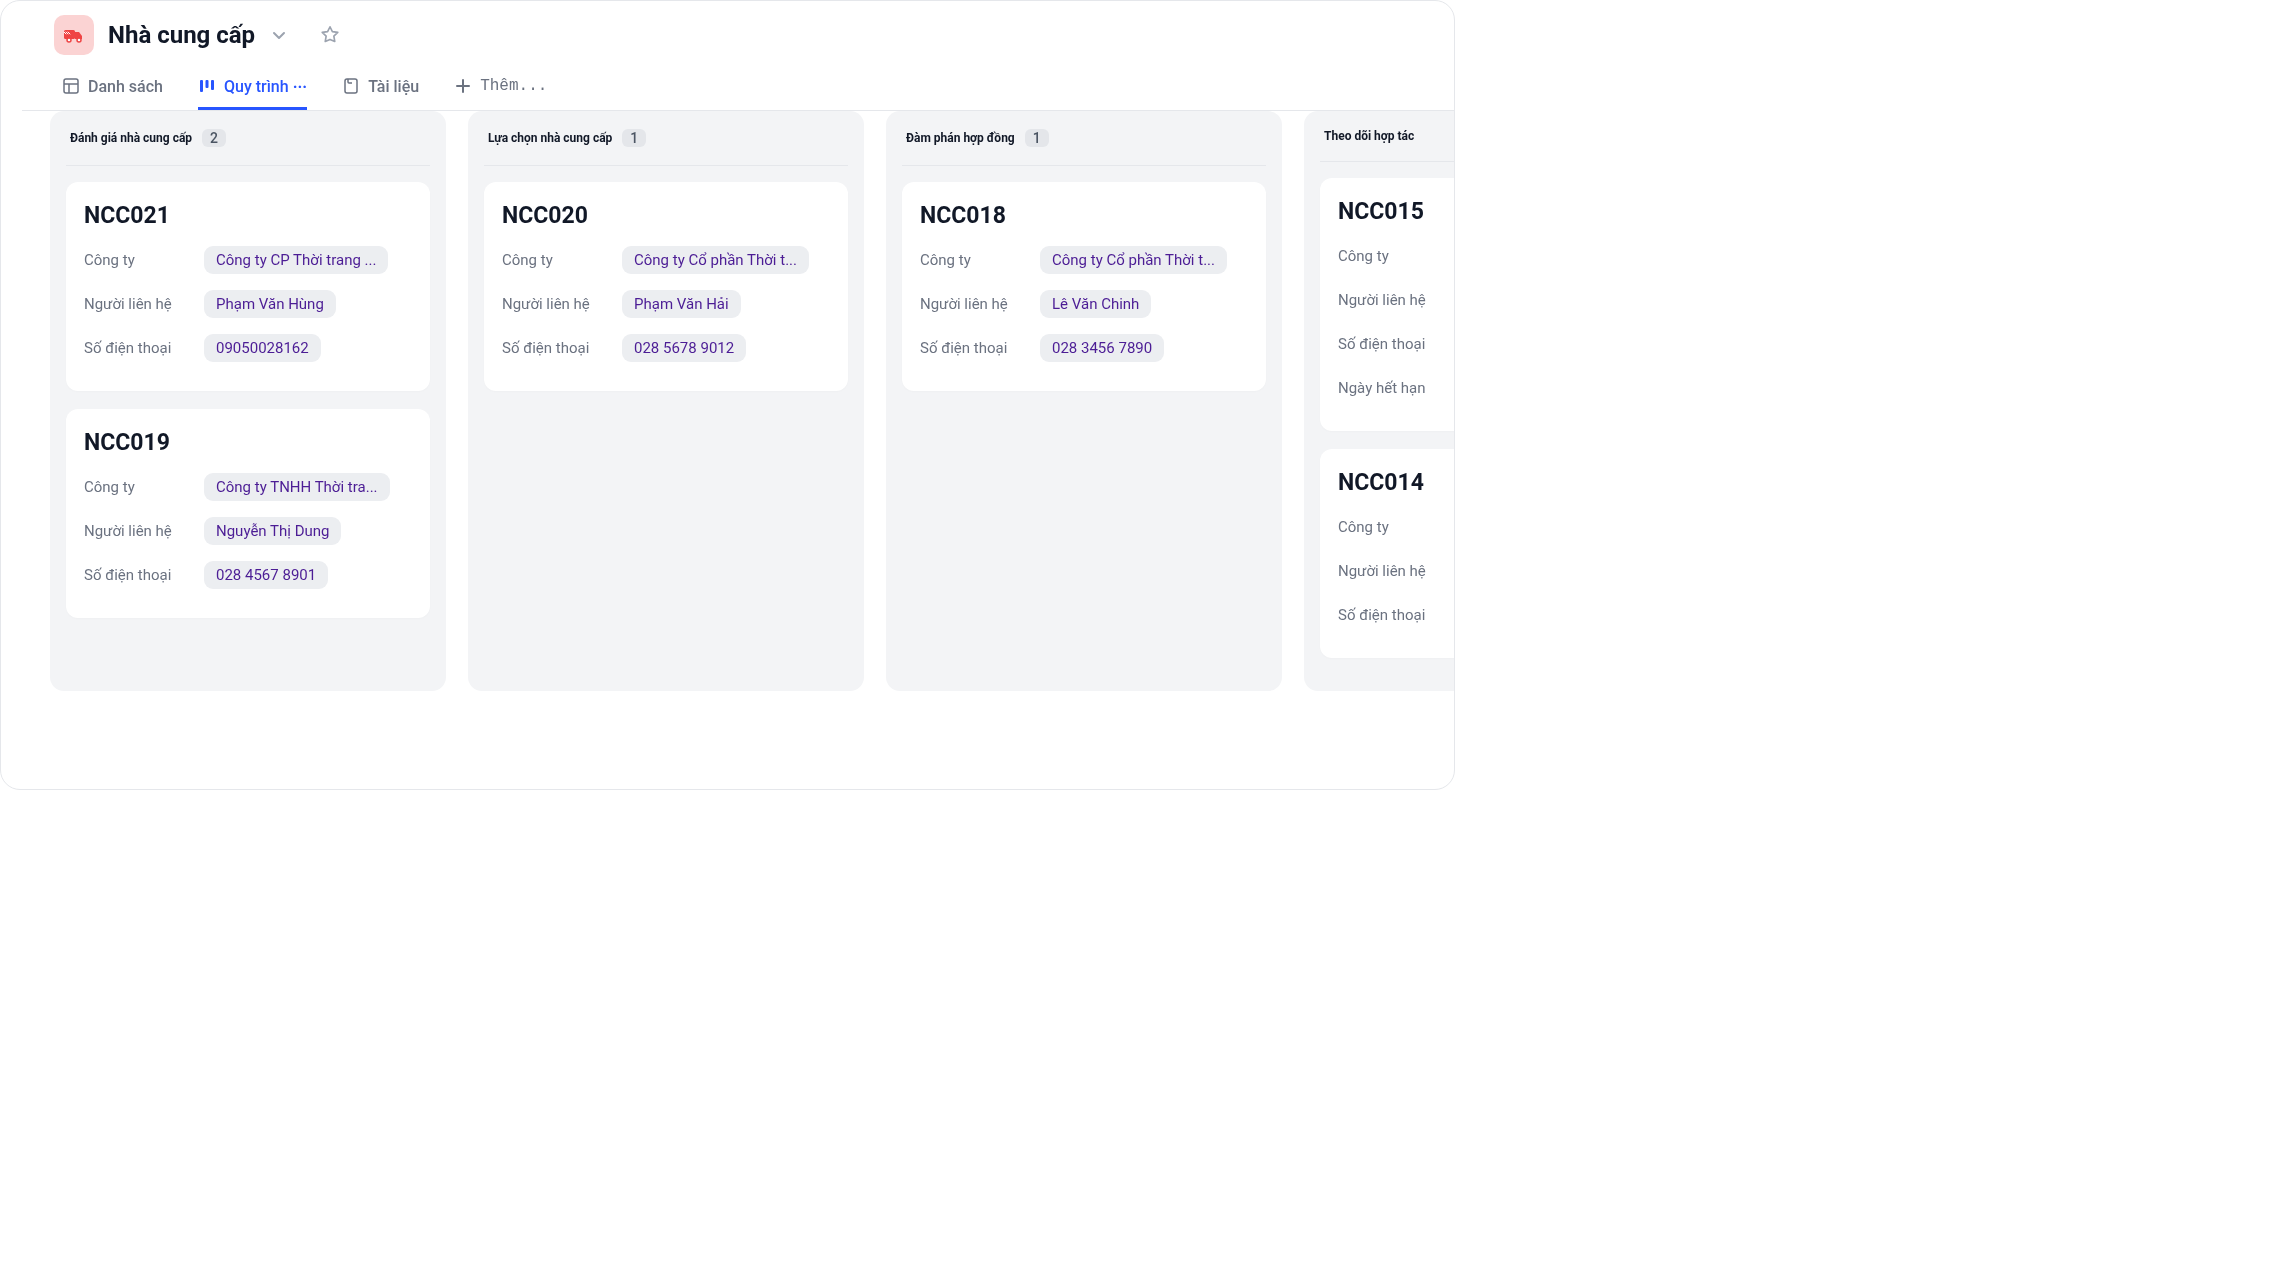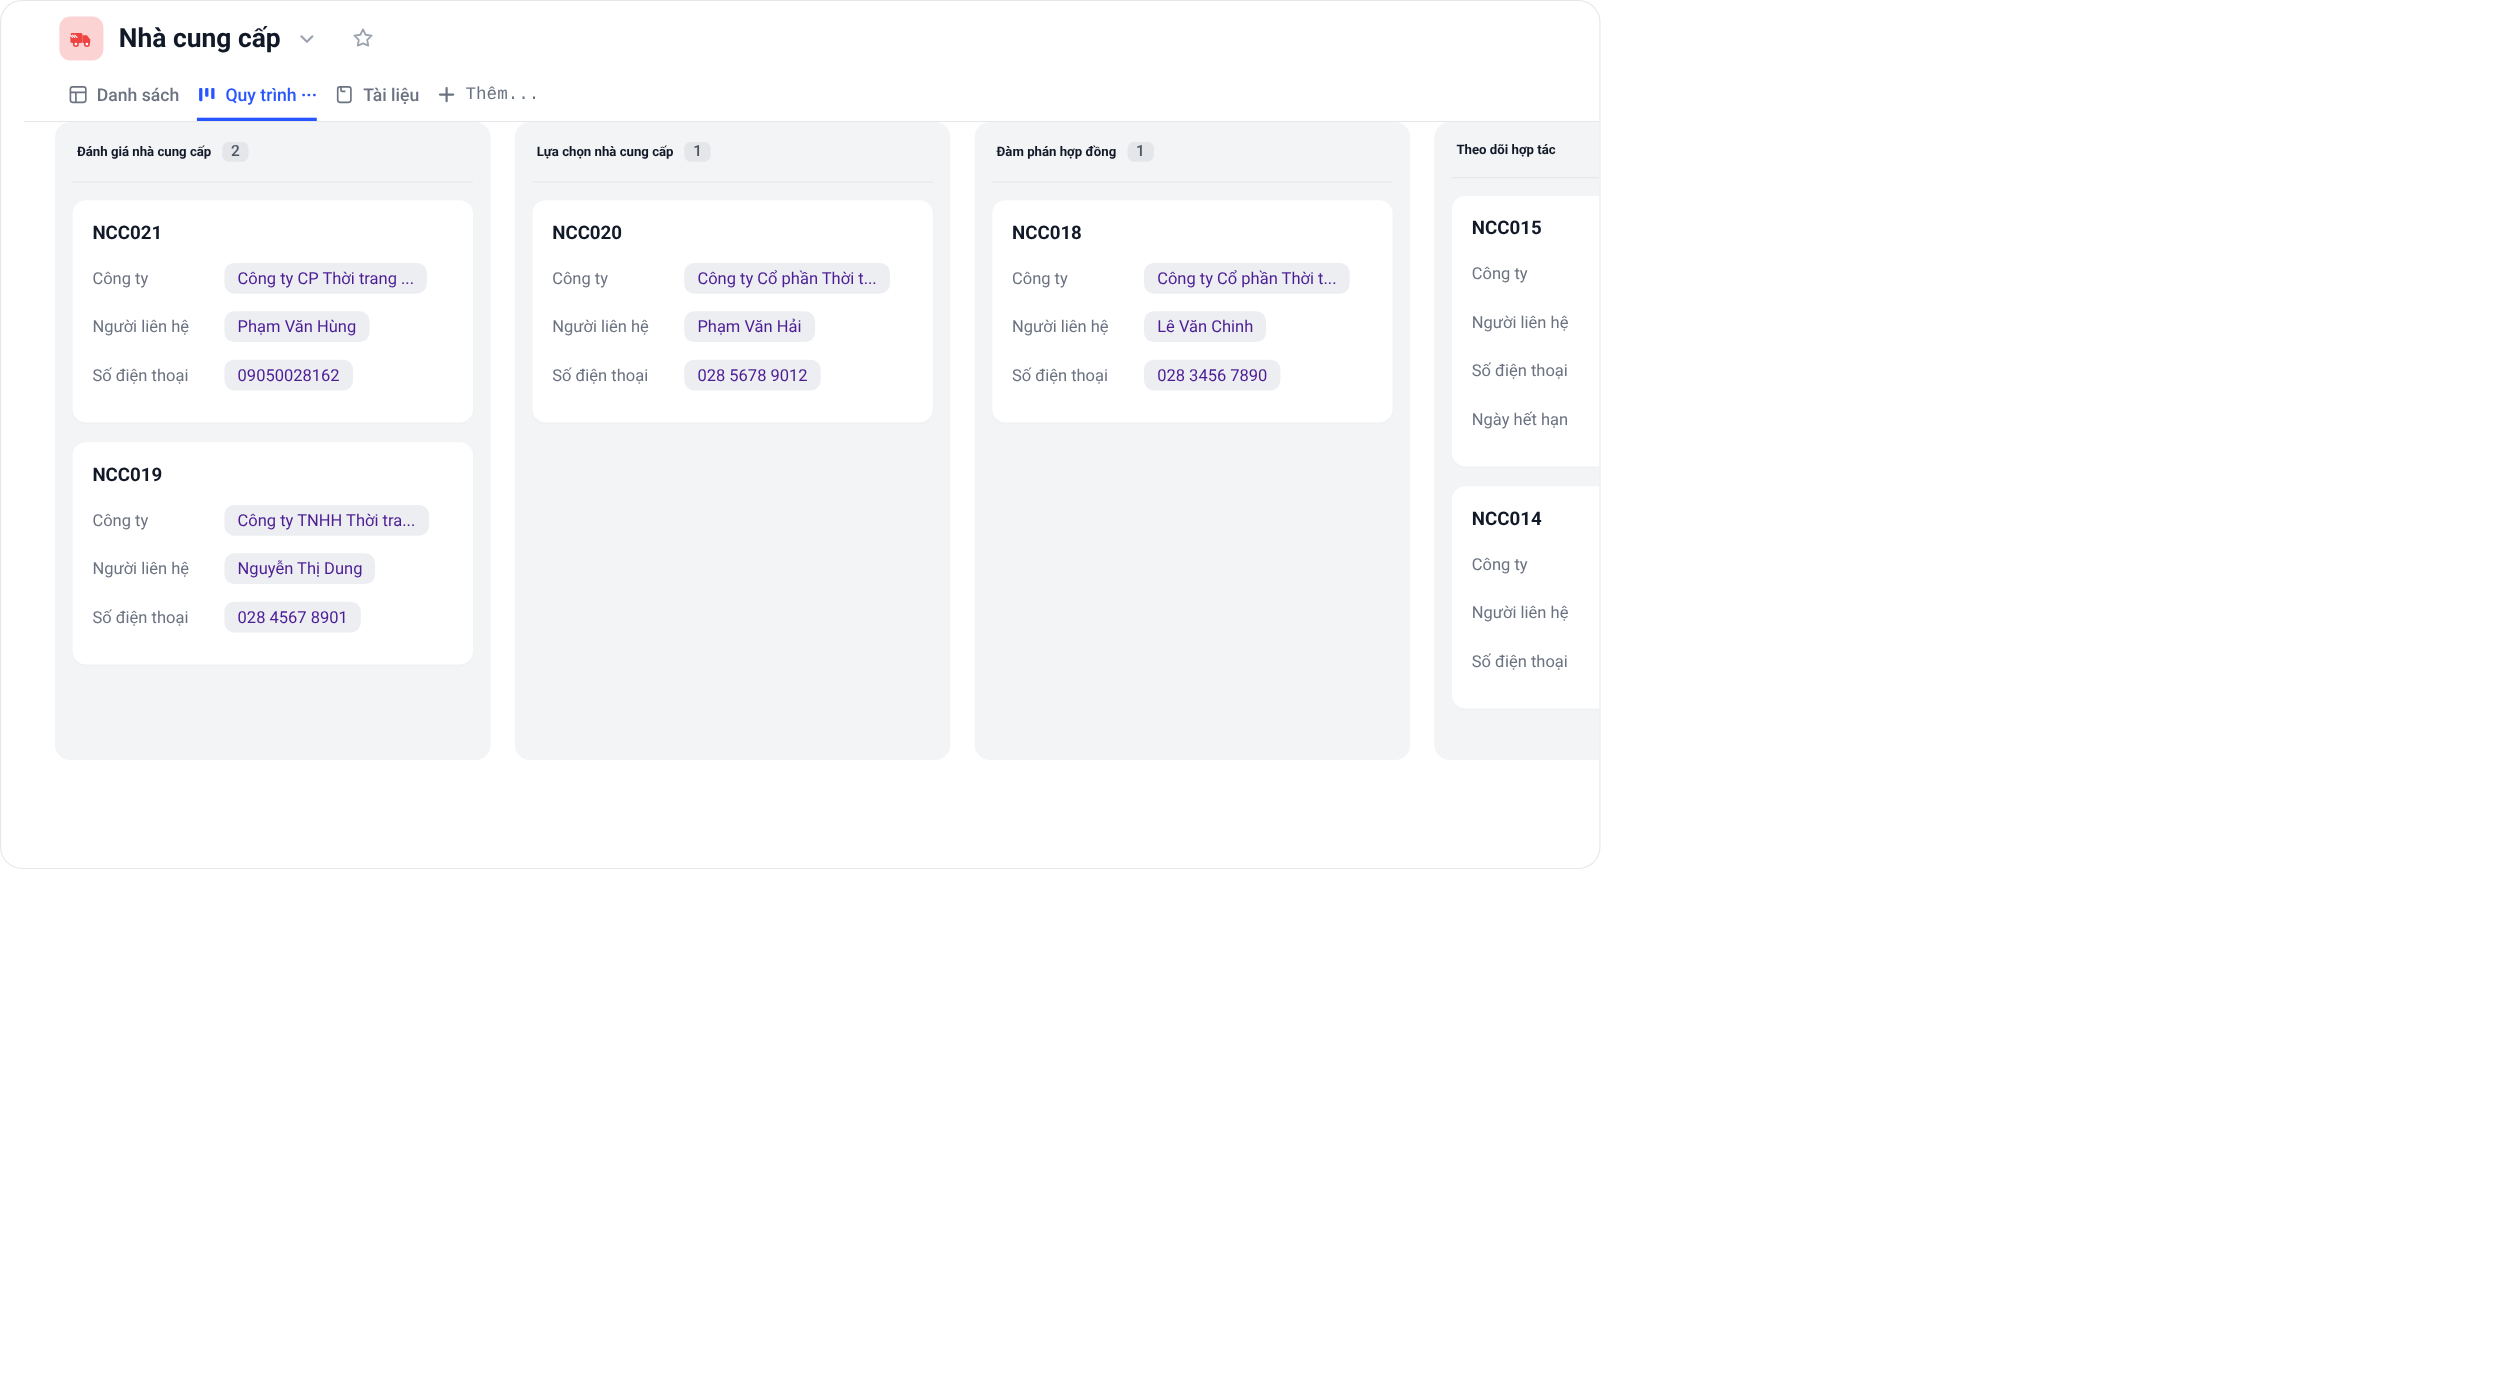--- a/index.html
+++ b/index.html
@@ -41,21 +41,21 @@
   .chev, .star {
     color: #9ca3af;
     cursor: pointer;
     display: inline-flex;
   }
 
   
   .tabs {
     display: flex;
     align-items: center;
-    gap: 16px;
+    gap: 35px;
     padding: 0 28px 0 40px;
     border-bottom: 1px solid #e5e7eb;
     height: 46px;
   }
   .tab {
     display: inline-flex;
     align-items: center;
     gap: 8px;
     color: #6b7280;
     font-size: 16px;
@@ -137,21 +137,21 @@
   }
 
   .card {
     background: #fff;
     border-radius: 12px;
     padding: 20px 18px 16px 18px;
     margin-bottom: 18px;
     box-shadow: 0 1px 2px rgba(0,0,0,0.02);
   }
   .card-title {
-    font-size: 17px;
+    font-size: 23px;
     font-weight: 700;
     color: #111827;
     margin-bottom: 14px;
   }
   .field-row {
     display: flex;
     align-items: center;
     margin-bottom: 10px;
     min-height: 34px;
   }

